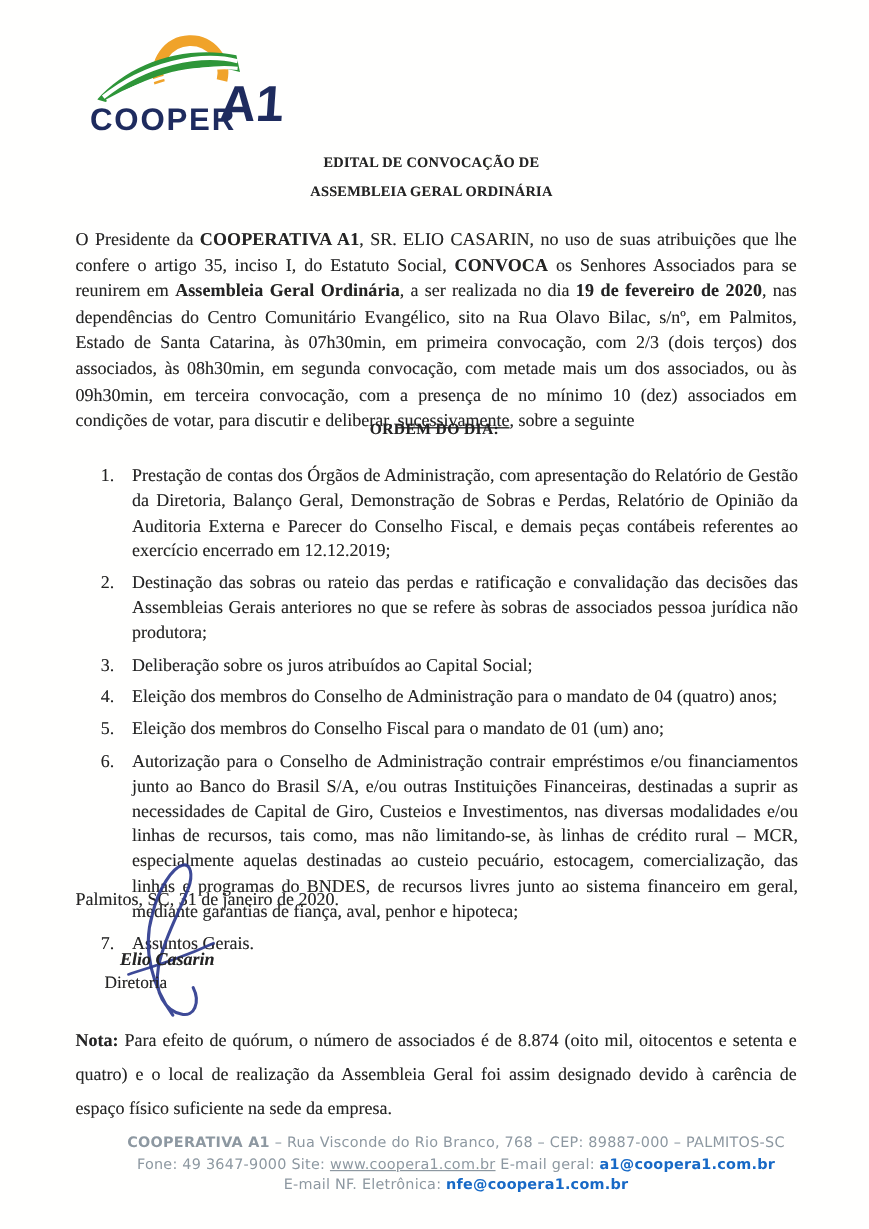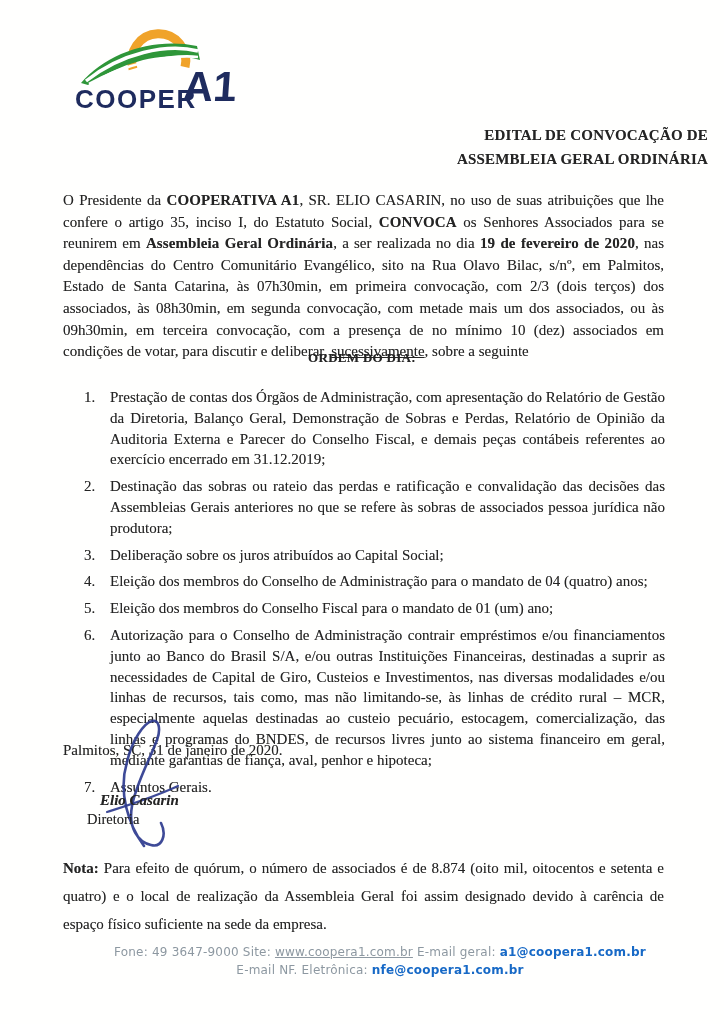--- a/index.html
+++ b/index.html
@@ -15,22 +15,22 @@
     position:absolute; left:0px; top:57px;
     font-family:"Liberation Sans", sans-serif; font-weight:bold;
     font-size:26px; letter-spacing:1.5px; color:#1e2b5e; text-shadow:none;
   }
   .logo-a1 {
     position:absolute; left:108px; top:36px;
     font-family:"Liberation Sans", sans-serif; font-weight:bold;
     font-size:42px; color:#1e2b5e; transform:skewX(-4deg); text-shadow:none;
   }
   
-  .title { position:absolute; top:123px; left:0; right:16px; text-align:right;
-    font-weight:bold; font-size:15px; line-height:24px; letter-spacing:.2px; }
+  .title { position:absolute; top:123px; left:0; right:5px; text-align:center;
+    font-weight:bold; font-size:12px; line-height:24px; letter-spacing:.2px; }
   
   .intro { position:absolute; top:190px; left:63px; width:601px; margin:0;
     font-size:15px; line-height:21.6px; text-align:justify; }
   .intro b { letter-spacing:.1px; }
   .u { text-decoration:underline; }
   
   .ordem { position:absolute; top:350px; left:0; right:0; margin:0; text-align:center;
     font-size:13px; font-weight:bold; letter-spacing:.3px; }
   
   .items { position:absolute; top:387px; left:63px; width:602px; }
@@ -75,21 +75,21 @@
     <div>ASSEMBLEIA GERAL ORDINÁRIA</div>
   </div>
 
   <p class="intro"><span>O Presidente da </span><b>COOPERATIVA A1</b><span>, SR. ELIO CASARIN, no uso de suas atribuições que lhe confere o artigo 35, inciso I, do Estatuto Social, </span><b>CONVOCA</b><span> os Senhores Associados para se reunirem em </span><b>Assembleia Geral Ordinária</b><span>, a ser realizada no dia </span><b>19 de fevereiro de 2020</b><span>, nas dependências do Centro Comunitário Evangélico, sito na Rua Olavo Bilac, s/nº, em Palmitos, Estado de Santa Catarina, às 07h30min, em primeira convocação, com 2/3 (dois terços) dos associados, às 08h30min, em segunda convocação, com metade mais um dos associados, ou às 09h30min, em terceira convocação, com a presença de no mínimo 10 (dez) associados em condições de votar, para discutir e deliberar, </span><span class="u">sucessivamente</span><span>, sobre a seguinte</span></p>
 
   <h2 class="ordem">ORDEM DO DIA:</h2>
 
   <div class="items">
     <div class="item">
       <span class="item-num">1.</span>
-      <span class="item-text">Prestação de contas dos Órgãos de Administração, com apresentação do Relatório de Gestão da Diretoria, Balanço Geral, Demonstração de Sobras e Perdas, Relatório de Opinião da Auditoria Externa e Parecer do Conselho Fiscal, e demais peças contábeis referentes ao exercício encerrado em 31.12.2019;</span>
+      <span class="item-text">Prestação de contas dos Órgãos de Administração, com apresentação do Relatório de Gestão da Diretoria, Balanço Geral, Demonstração de Sobras e Perdas, Relatório de Opinião da Auditoria Externa e Parecer do Conselho Fiscal, e demais peças contábeis referentes ao exercício encerrado em 12.12.2019;</span>
     </div>
     <div class="item">
       <span class="item-num">2.</span>
       <span class="item-text">Destinação das sobras ou rateio das perdas e ratificação e convalidação das decisões das Assembleias Gerais anteriores no que se refere às sobras de associados pessoa jurídica não produtora;</span>
     </div>
     <div class="item">
       <span class="item-num">3.</span>
       <span class="item-text">Deliberação sobre os juros atribuídos ao Capital Social;</span>
     </div>
     <div class="item">
@@ -115,17 +115,18 @@
   <svg class="sig-svg" width="110" height="132" viewBox="0 0 110 132">
     <path d="M52,128 C36,106 26,74 35,44 C40,22 52,5 60,3 C67,1 69,11 65,22 C57,43 44,66 40,88 C36,110 46,124 59,127 C70,130 75,117 69,105" fill="none" stroke="#2e3b8e" stroke-width="2.6" stroke-linecap="round" opacity=".92"></path>
     <path d="M15,94 C40,86 60,80 86,68" fill="none" stroke="#2e3b8e" stroke-width="2.2" stroke-linecap="round" opacity=".92"></path>
   </svg>
   <div class="sig-name">Elio Casarin</div>
   <div class="sig-role">Diretoria</div>
 
   <p class="note"><b>Nota:</b><span> Para efeito de quórum, o número de associados é de 8.874 (oito mil, oitocentos e setenta e quatro) e o local de realização da Assembleia Geral foi assim designado devido à carência de espaço físico suficiente na sede da empresa.</span></p>
 
   <div class="footer">
+    <div><b>COOPERATIVA A1</b><span> – Rua Visconde do Rio Branco, 768 – CEP: 89887-000 – PALMITOS-SC</span></div>
     <div><span>Fone: 49 3647-9000  Site: </span><span class="link-gray">www.coopera1.com.br</span><span>  E-mail geral: </span><span class="link-blue">a1@coopera1.com.br</span></div>
     <div><span>E-mail NF. Eletrônica: </span><span class="link-blue">nfe@coopera1.com.br</span></div>
   </div>
 
 </div>
 
 </body></html>

